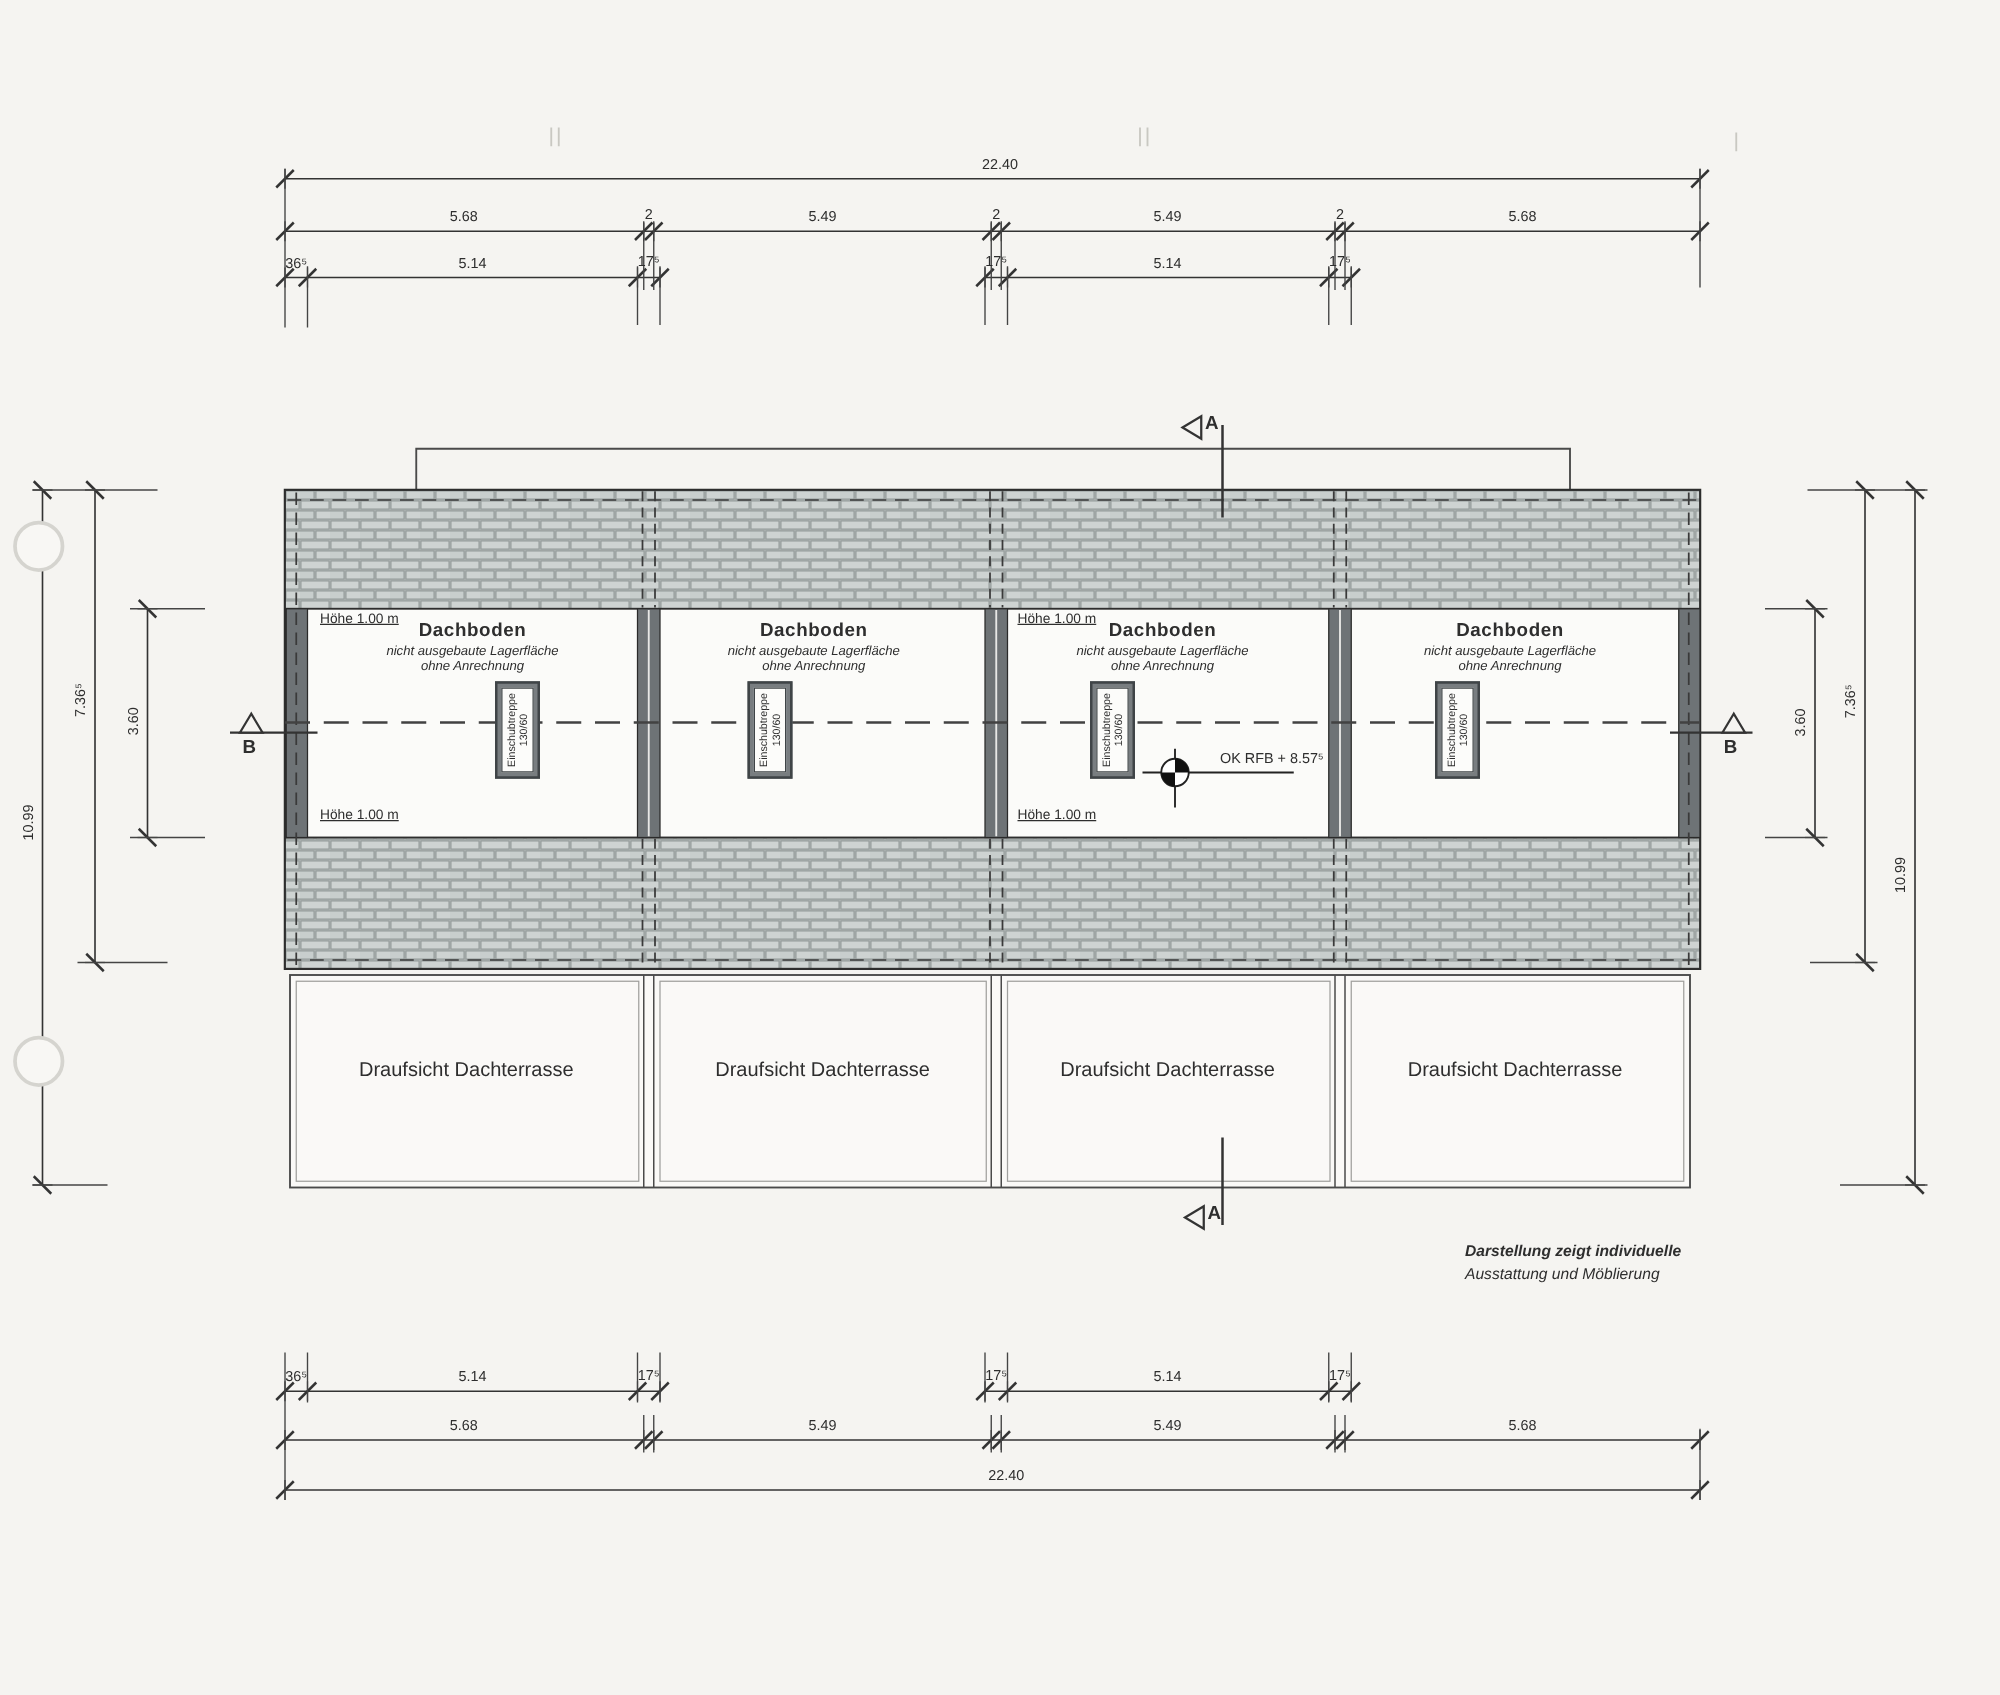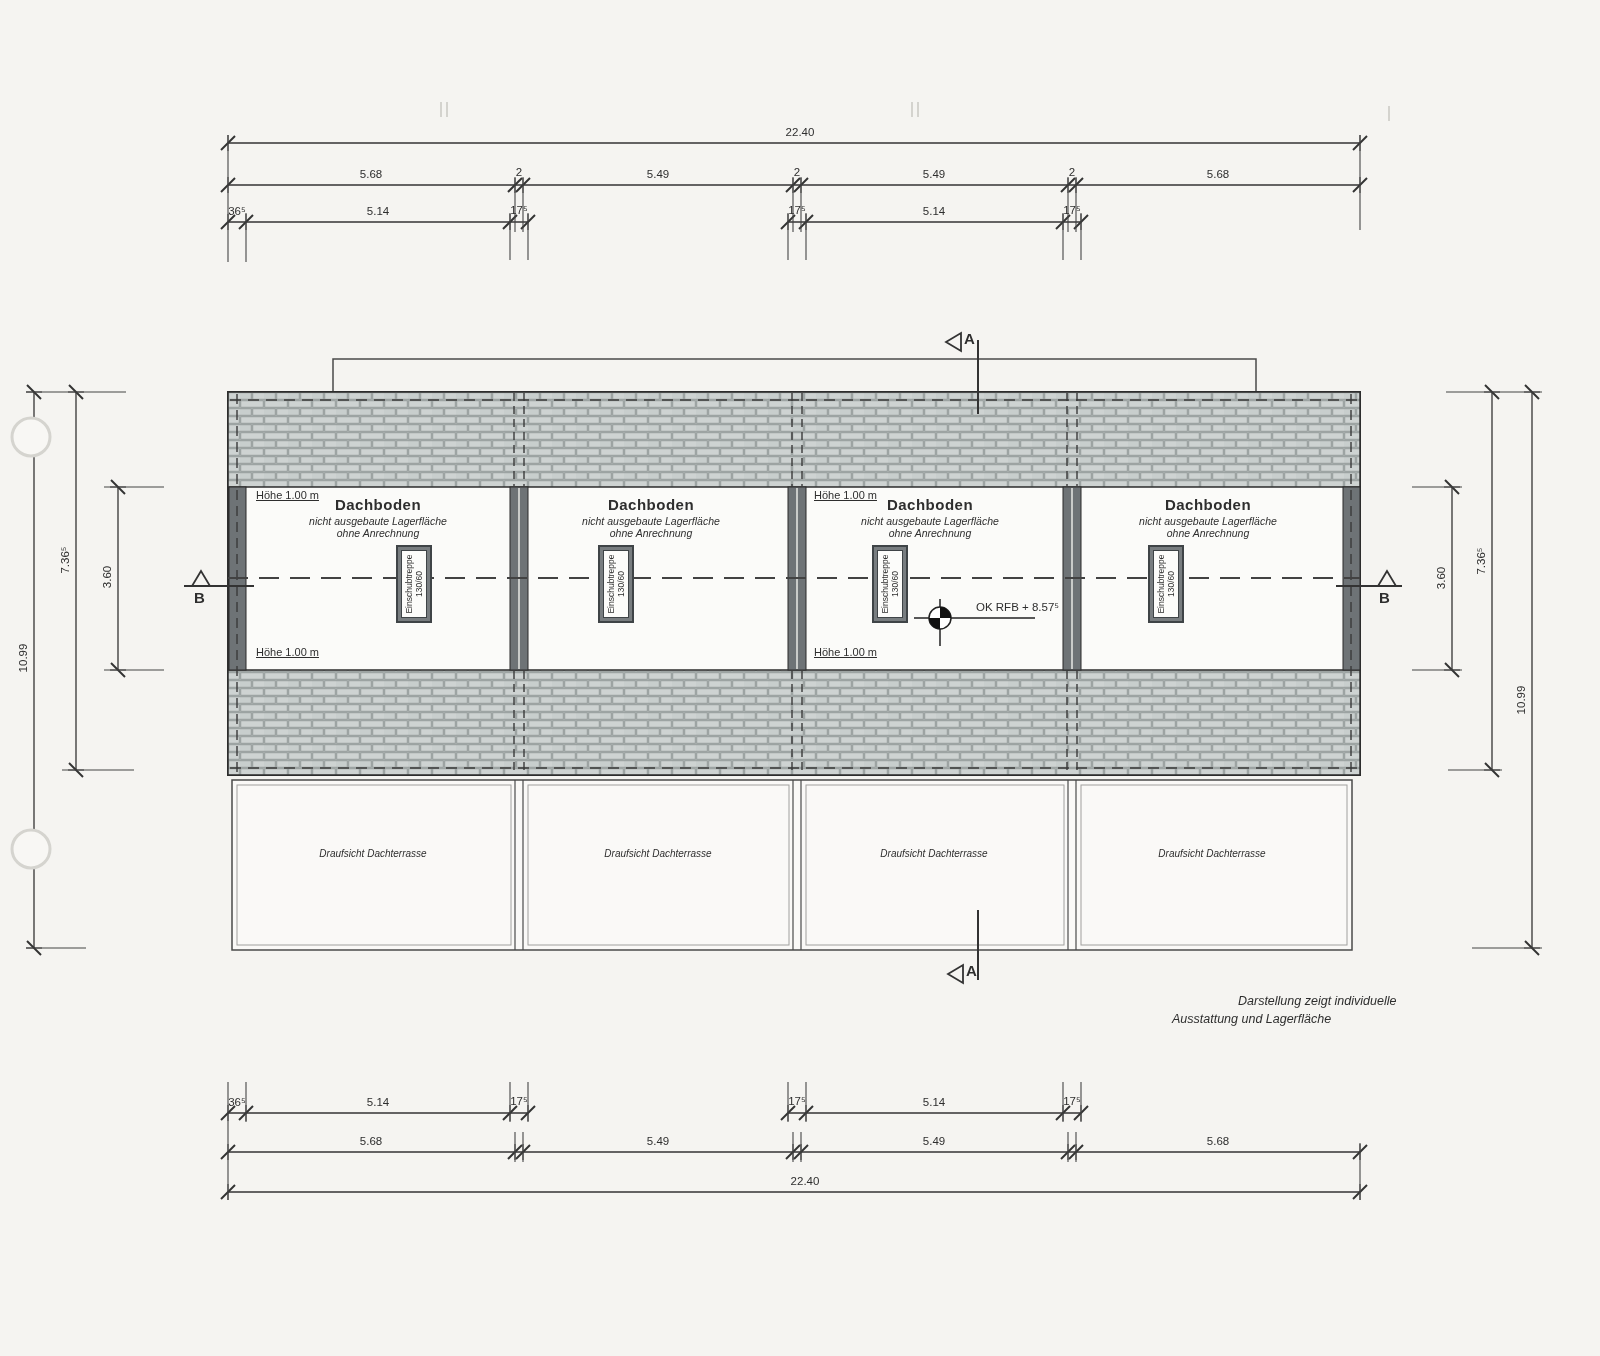--- a/index.html
+++ b/index.html
@@ -13,21 +13,21 @@
     overflow:hidden;
   }
   .plan-svg{position:absolute;left:0;top:0;}
   .lbl{position:absolute;white-space:nowrap;color:#2e2e2e;}
   .dim{font-size:11.5px;transform:translateX(-50%);}
   .dimv{font-size:11.5px;transform:translate(-50%,-50%) rotate(-90deg);}
   .seclbl{font-size:15px;font-weight:bold;}
   .room-title{font-size:15px;font-weight:bold;letter-spacing:.5px;transform:translateX(-50%);}
   .room-sub{font-size:10.5px;font-style:italic;transform:translateX(-50%);}
   .hoehe{font-size:11px;text-decoration:underline;}
-  .terr{font-size:10px;font-style:italic;transform:translateX(-50%);}
+  .terr{font-size:16px;transform:translateX(-50%);}
   .level{font-size:11.5px;}
   .note{font-size:12.5px;font-style:italic;}
   .stairbox{
     position:absolute;width:36px;height:78px;
     border:2px solid #3f4447;background:#787d80;box-sizing:border-box;
     padding:3px;
   }
   .stairbox .inner{
     position:relative;width:100%;height:100%;
     background:#fcfcfa;border:1px solid #3f4447;box-sizing:border-box;
@@ -371,16 +371,16 @@
     </div>
   </div>
 
   <div class="lbl level" style="left:976px;top:601px;">OK RFB + 8.57⁵</div>
 
   <div class="lbl terr" style="left:373px;top:848px;">Draufsicht Dachterrasse</div>
   <div class="lbl terr" style="left:658px;top:848px;">Draufsicht Dachterrasse</div>
   <div class="lbl terr" style="left:934px;top:848px;">Draufsicht Dachterrasse</div>
   <div class="lbl terr" style="left:1212px;top:848px;">Draufsicht Dachterrasse</div>
 
-  <div class="lbl note" style="left:1238px;top:994px;">Darstellung zeigt individuelle</div>
-  <div class="lbl note" style="left:1172px;top:1012px;">Ausstattung und Lagerfläche</div>
+  <div class="lbl note" style="left:1172px;top:994px;font-weight:bold;">Darstellung zeigt individuelle</div>
+  <div class="lbl note" style="left:1172px;top:1012px;">Ausstattung und Möblierung</div>
 
 </div>
 
 </body></html>

